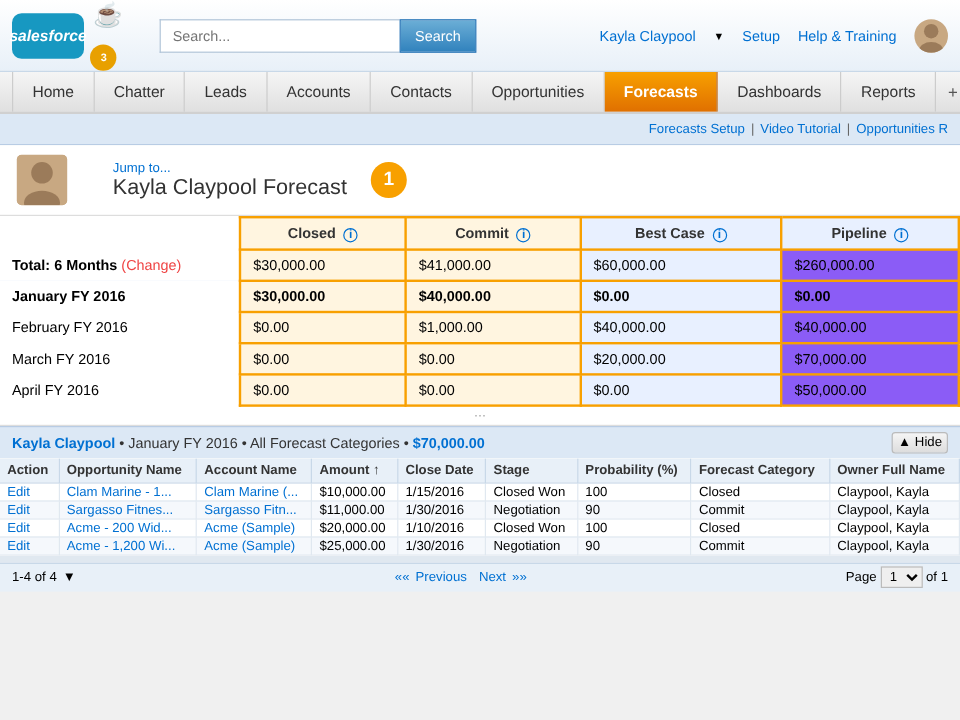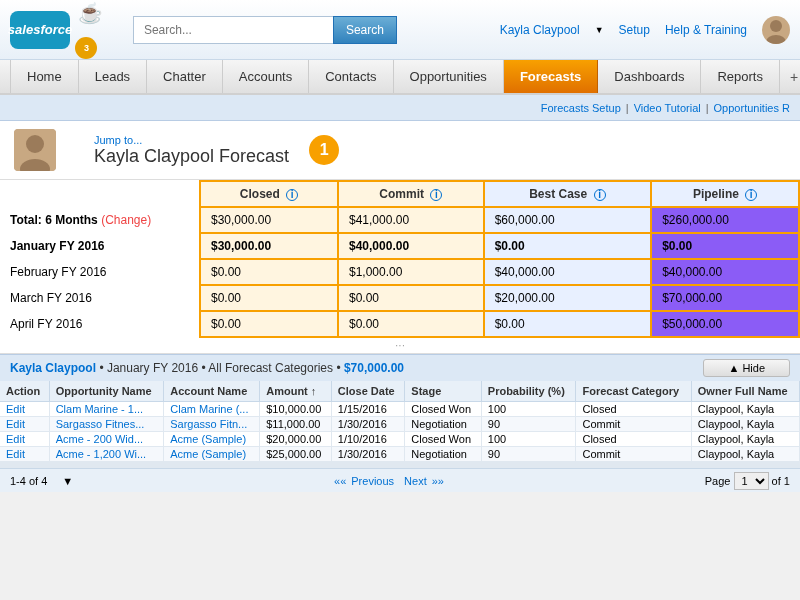--- a/index.html
+++ b/index.html
@@ -61,34 +61,34 @@
     .row-jan { background: #dce8f8; }
     .row-jan td { font-weight: bold; }
     .info-icon { color: #0070d2; font-size: 10px; cursor: pointer; border: 1px solid #0070d2; border-radius: 50%; width: 12px; height: 12px; display: inline-flex; align-items: center; justify-content: center; margin-left: 3px; }
     .text-right { }
     .expand-dots { text-align: center; font-size: 10px; color: #999; padding: 2px; }
 
     
     .bottom-panel { background: #dce8f5; border-top: 1px solid #b8cce4; padding: 4px 10px; display: flex; align-items: center; justify-content: space-between; }
     .bottom-panel-title { font-size: 12px; color: #333; }
     .bottom-panel-title strong { color: #0070d2; }
-    .hide-btn { background: linear-gradient(180deg, #f5f5f5 0%, #ddd 100%); border: 1px solid #bbb; padding: 2px 24px; cursor: pointer; font-size: 11px; border-radius: 3px; }
+    .hide-btn { background: linear-gradient(180deg, #f5f5f5 0%, #ddd 100%); border: 1px solid #bbb; padding: 2px 4px; cursor: pointer; font-size: 11px; border-radius: 3px; }
 
     
     .data-table-wrap { background: white; overflow: hidden; }
     .data-table { width: 100%; border-collapse: collapse; }
     .data-table th { background: #e8f0f8; border-bottom: 1px solid #c8d8e8; border-right: 1px solid #c8d8e8; padding: 4px 6px; text-align: left; font-size: 11px; font-weight: bold; color: #333; white-space: nowrap; }
     .data-table td { border-bottom: 1px solid #e0e8f0; border-right: 1px solid #e0e8f0; padding: 1px 6px; font-size: 11px; }
     .data-table tr:nth-child(even) { background: #f5f8fc; }
     .edit-link { color: #0070d2; cursor: pointer; text-decoration: none; }
     .opp-link { color: #0070d2; cursor: pointer; }
 
     
     .pagination-bar { background: #e8f0f8; border-top: 1px solid #c8d8e8; padding: 3px 10px; display: flex; align-items: center; justify-content: space-between; height: 24px; }
-    .pagination-left { display: flex; align-items: center; gap: 15px; font-size: 11px; }
+    .pagination-left { display: flex; align-items: center; gap: 5px; font-size: 11px; }
     .pagination-center { display: flex; align-items: center; gap: 5px; font-size: 11px; }
     .pagination-right { font-size: 11px; }
     .page-link { color: #0070d2; cursor: pointer; }
     .page-select { font-size: 11px; border: 1px solid #bbb; padding: 1px 3px; }
     .scrollbar-hint { background: #e0e8f0; height: 6px; }
   </style>
 </head>
 <body>
 
 <div class="top-bar">
@@ -116,22 +116,22 @@
       <svg width="28" height="28" viewBox="0 0 28 28">
           <circle cx="14" cy="10" r="6" fill="#9b7b5a"></circle>
           <ellipse cx="14" cy="26" rx="10" ry="7" fill="#9b7b5a"></ellipse>
         </svg>
     </div>
   </div>
 </div>
 
 <div class="nav-bar">
   <div class="nav-item">Home</div>
+  <div class="nav-item">Chatter</div>
   <div class="nav-item">Leads</div>
-  <div class="nav-item">Chatter</div>
   <div class="nav-item">Accounts</div>
   <div class="nav-item">Contacts</div>
   <div class="nav-item">Opportunities</div>
   <div class="nav-item active">Forecasts</div>
   <div class="nav-item">Dashboards</div>
   <div class="nav-item">Reports</div>
   <div class="nav-plus">+</div>
 </div>
 
 <div class="breadcrumb-area">

